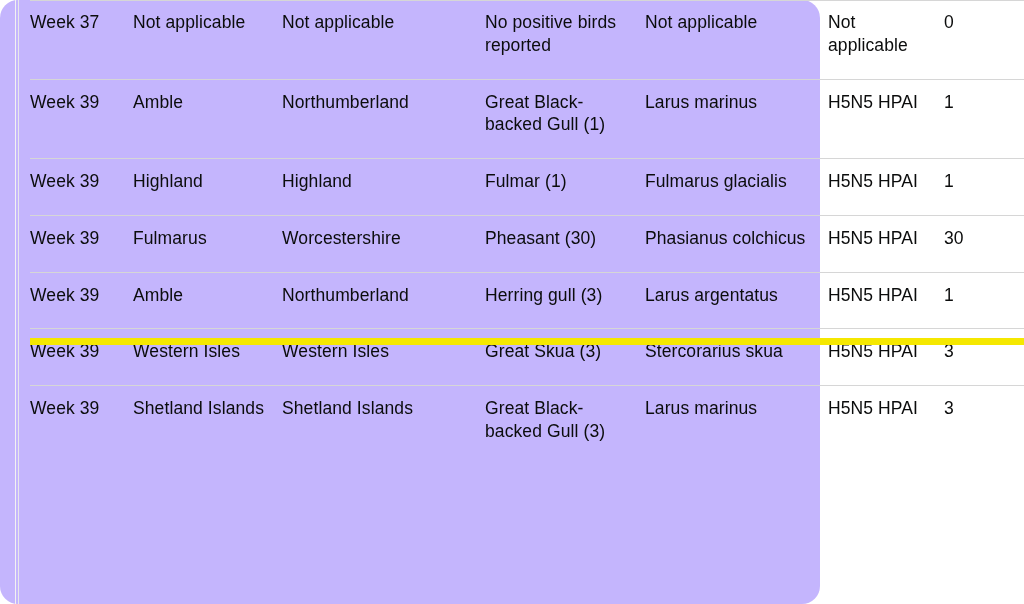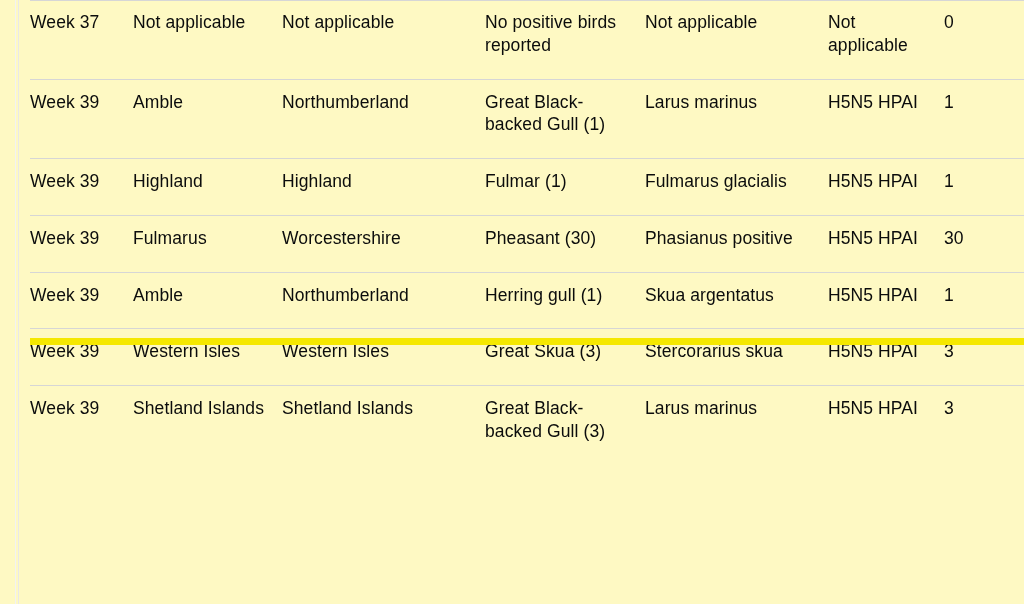--- a/index.html
+++ b/index.html
@@ -8,23 +8,24 @@
     padding: 0;
     width: 1024px;
     height: 604px;
     overflow: hidden;
     background: #ffffff;
     font-family: "Liberation Sans", "DejaVu Sans", sans-serif;
   }
 
   #page {
     position: relative;
-    width: 1024px;
+    width: 820px;
     height: 604px;
-    background: #fef9c3;
+    background: #c4b5fd;
+    border-radius: 18px;
   }
 
   
   .left-rule {
     position: absolute;
     left: 18px;
     top: 0;
     width: 1px;
     height: 604px;
     background: #e8e8e8;
@@ -128,31 +129,31 @@
           <td class="c5">Fulmarus glacialis</td>
           <td class="c6">H5N5 HPAI</td>
           <td class="c7 nowrap-num">1</td>
         </tr>
 
         <tr>
           <td class="c1">Week 39</td>
           <td class="c2">Fulmarus</td>
           <td class="c3">Worcestershire</td>
           <td class="c4">Pheasant (30)</td>
-          <td class="c5">Phasianus positive</td>
+          <td class="c5">Phasianus colchicus</td>
           <td class="c6">H5N5 HPAI</td>
           <td class="c7 nowrap-num">30</td>
         </tr>
 
         <tr>
           <td class="c1">Week 39</td>
           <td class="c2">Amble</td>
           <td class="c3">Northumberland</td>
-          <td class="c4">Herring gull (1)</td>
-          <td class="c5">Skua argentatus</td>
+          <td class="c4">Herring gull (3)</td>
+          <td class="c5">Larus argentatus</td>
           <td class="c6">H5N5 HPAI</td>
           <td class="c7 nowrap-num">1</td>
         </tr>
 
         <tr>
           <td class="c1">Week 39</td>
           <td class="c2">Western Isles</td>
           <td class="c3">Western Isles</td>
           <td class="c4">Great Skua (3)</td>
           <td class="c5">Stercorarius skua</td>

